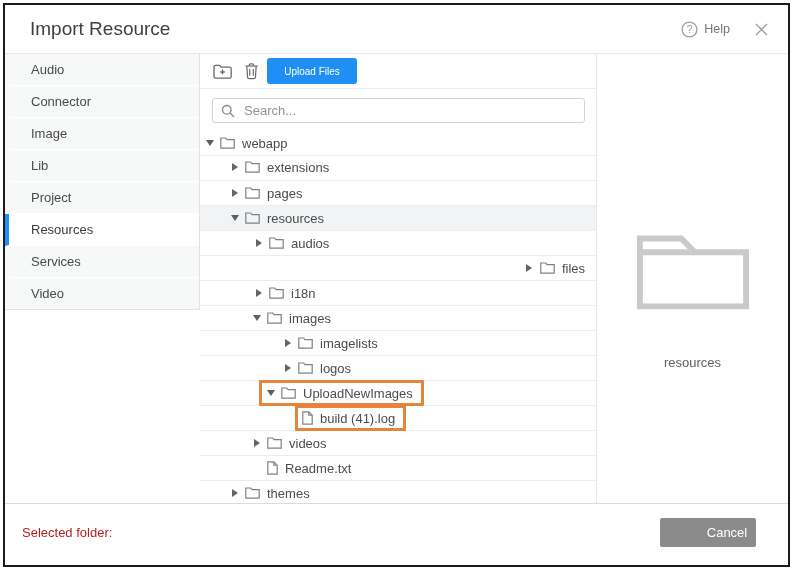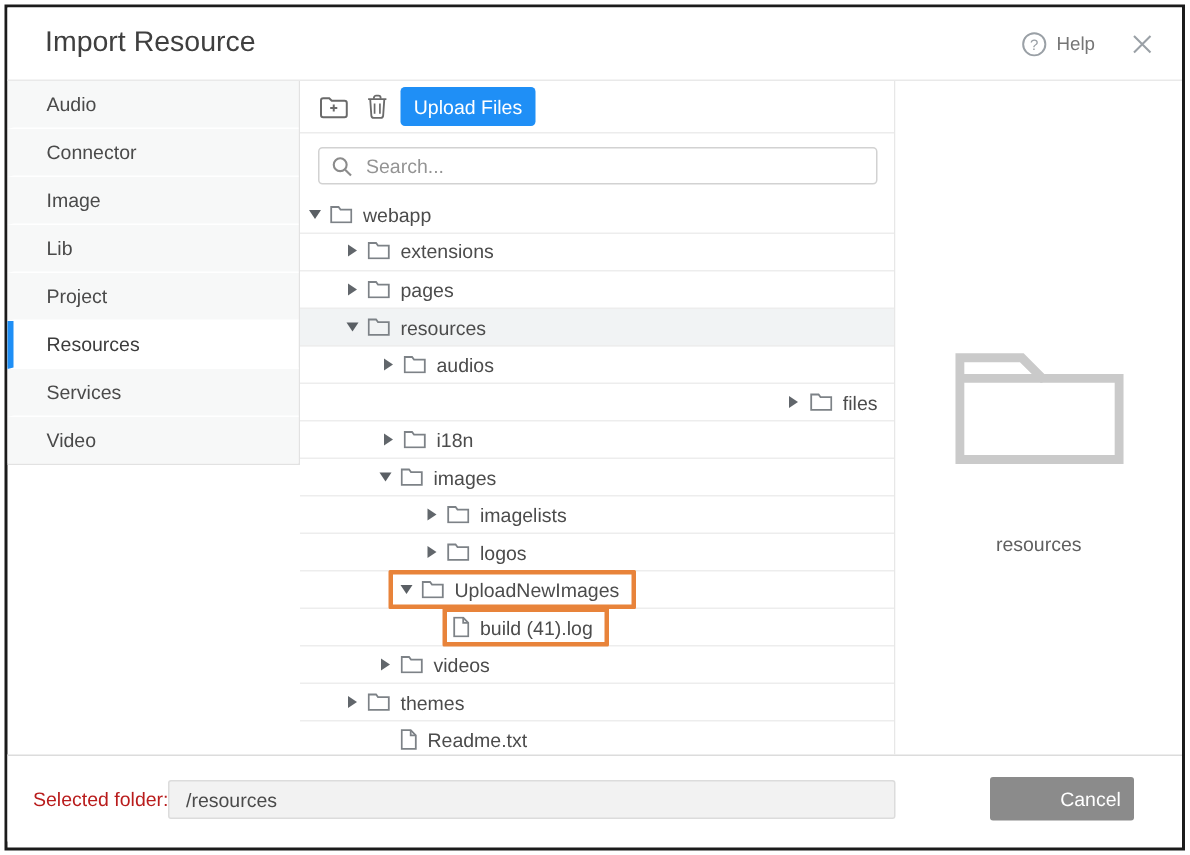--- a/index.html
+++ b/index.html
@@ -22,21 +22,21 @@
   .side-item.selected{background:#ffffff;border-left-color:var(--accent);color:#3c3c3c;}
   .side-item:last-child{border-bottom:none;}
 
   
   .tree-panel{position:absolute;left:195px;top:49px;width:397px;height:449px;border-right:1px solid #e7e7e7;box-sizing:border-box;background:#fff;}
   .ttoolbar{position:absolute;left:0;top:0;right:0;height:34px;border-bottom:1px solid #ececec;}
   .tb-icon{position:absolute;top:7px;width:22px;height:20px;display:flex;align-items:center;justify-content:center;cursor:pointer;}
   .tb-icon.newf{left:11px;}
   .tb-icon.del{left:40px;}
   .upload-btn{position:absolute;left:67px;top:4px;width:90px;height:26px;background:var(--accent);
-              color:#fff;border:none;border-radius:3px;font-size:13px;font-family:inherit;cursor:pointer;}
+              color:#fff;border:none;border-radius:3px;font-size:10px;font-family:inherit;cursor:pointer;}
   .search-wrap{position:absolute;left:12px;top:44px;width:373px;height:25px;border:1px solid #d2d2d2;border-radius:3px;
                display:flex;align-items:center;padding:0 8px;box-sizing:border-box;background:#fff;}
   .search-wrap input{border:none;outline:none;flex:1;margin-left:7px;font-size:13px;font-family:inherit;color:#701a75;background:transparent;}
   .search-wrap input::placeholder{color:#949494;}
   .tree-rows{position:absolute;left:0;top:77px;right:0;bottom:0;overflow:hidden;}
   .tree-row{height:24px;border-bottom:1px solid #ededed;display:flex;align-items:center;cursor:pointer;box-sizing:content-box;}
   .tree-row.selected{background:var(--selrow);}
   .row-box{display:inline-flex;align-items:center;height:20px;border:3px solid transparent;border-radius:1px;
            padding:0 8px 0 4px;margin-left:-7px;}
   .row-box.hl{border-color:var(--orange);background:#fff;}
@@ -294,57 +294,56 @@
               <i class="caret collapsed"></i>
             </span>
             <span class="tree-ic">
               <svg width="15" height="12" viewBox="0 0 15 12">
                 <path d="M.8 11.2 V1 h4.9 l1.3 1.7 h7.2 v8.5 Z" fill="none" stroke="#7d8287" stroke-width="1.2"></path>
               </svg>
             </span>
             <span class="tree-label">videos</span>
           </span>
         </div>
-        <div class="tree-row" style="padding-left: 30px;">
-          <span class="row-box">
-            <span class="caret-wrap">
-              <i class="caret collapsed"></i>
-            </span>
-            <span class="tree-ic">
-              <svg width="15" height="12" viewBox="0 0 15 12">
-                <path d="M.8 11.2 V1 h4.9 l1.3 1.7 h7.2 v8.5 Z" fill="none" stroke="#7d8287" stroke-width="1.2"></path>
-              </svg>
-            </span>
-            <span class="tree-label">themes</span>
-          </span>
-        </div>
         <div class="tree-row" style="padding-left: 52px;">
           <span class="caret-spacer"></span>
           <span class="row-box">
             <span class="tree-ic">
               <svg width="11" height="14" viewBox="0 0 11 14">
                 <path d="M.8 .8 h6 L10.2 4.2 v9 H.8 Z" fill="none" stroke="#7d8287" stroke-width="1.2"></path>
                 <path d="M6.8 .8 v3.4 h3.4" fill="none" stroke="#7d8287" stroke-width="1.2"></path>
               </svg>
             </span>
             <span class="tree-label">Readme.txt</span>
+          </span>
+        </div>
+        <div class="tree-row" style="padding-left: 30px;">
+          <span class="row-box">
+            <span class="caret-wrap">
+              <i class="caret collapsed"></i>
+            </span>
+            <span class="tree-ic">
+              <svg width="15" height="12" viewBox="0 0 15 12">
+                <path d="M.8 11.2 V1 h4.9 l1.3 1.7 h7.2 v8.5 Z" fill="none" stroke="#7d8287" stroke-width="1.2"></path>
+              </svg>
+            </span>
+            <span class="tree-label">themes</span>
           </span>
         </div>
       </div>
   </div>
 
   <div class="preview">
     <span class="big-folder">
       <svg width="114" height="84" viewBox="0 0 116 84">
         <path d="M4 81 V12 H46 L60 26 H112 V81 Z" fill="none" stroke="#cacaca" stroke-width="6" stroke-linejoin="miter"></path>
         <path d="M4 26 H60" stroke="#cacaca" stroke-width="6" fill="none"></path>
       </svg>
     </span>
     <div class="preview-label">resources</div>
   </div>
 
   <div class="footer">
     <span class="foot-label">Selected folder:</span>
-    <input class="foot-input" type="text" readonly="" value="/resources" style="">
     <button class="cancel-btn">Cancel</button>
   </div>
 
 </div>
 
 </body></html>

